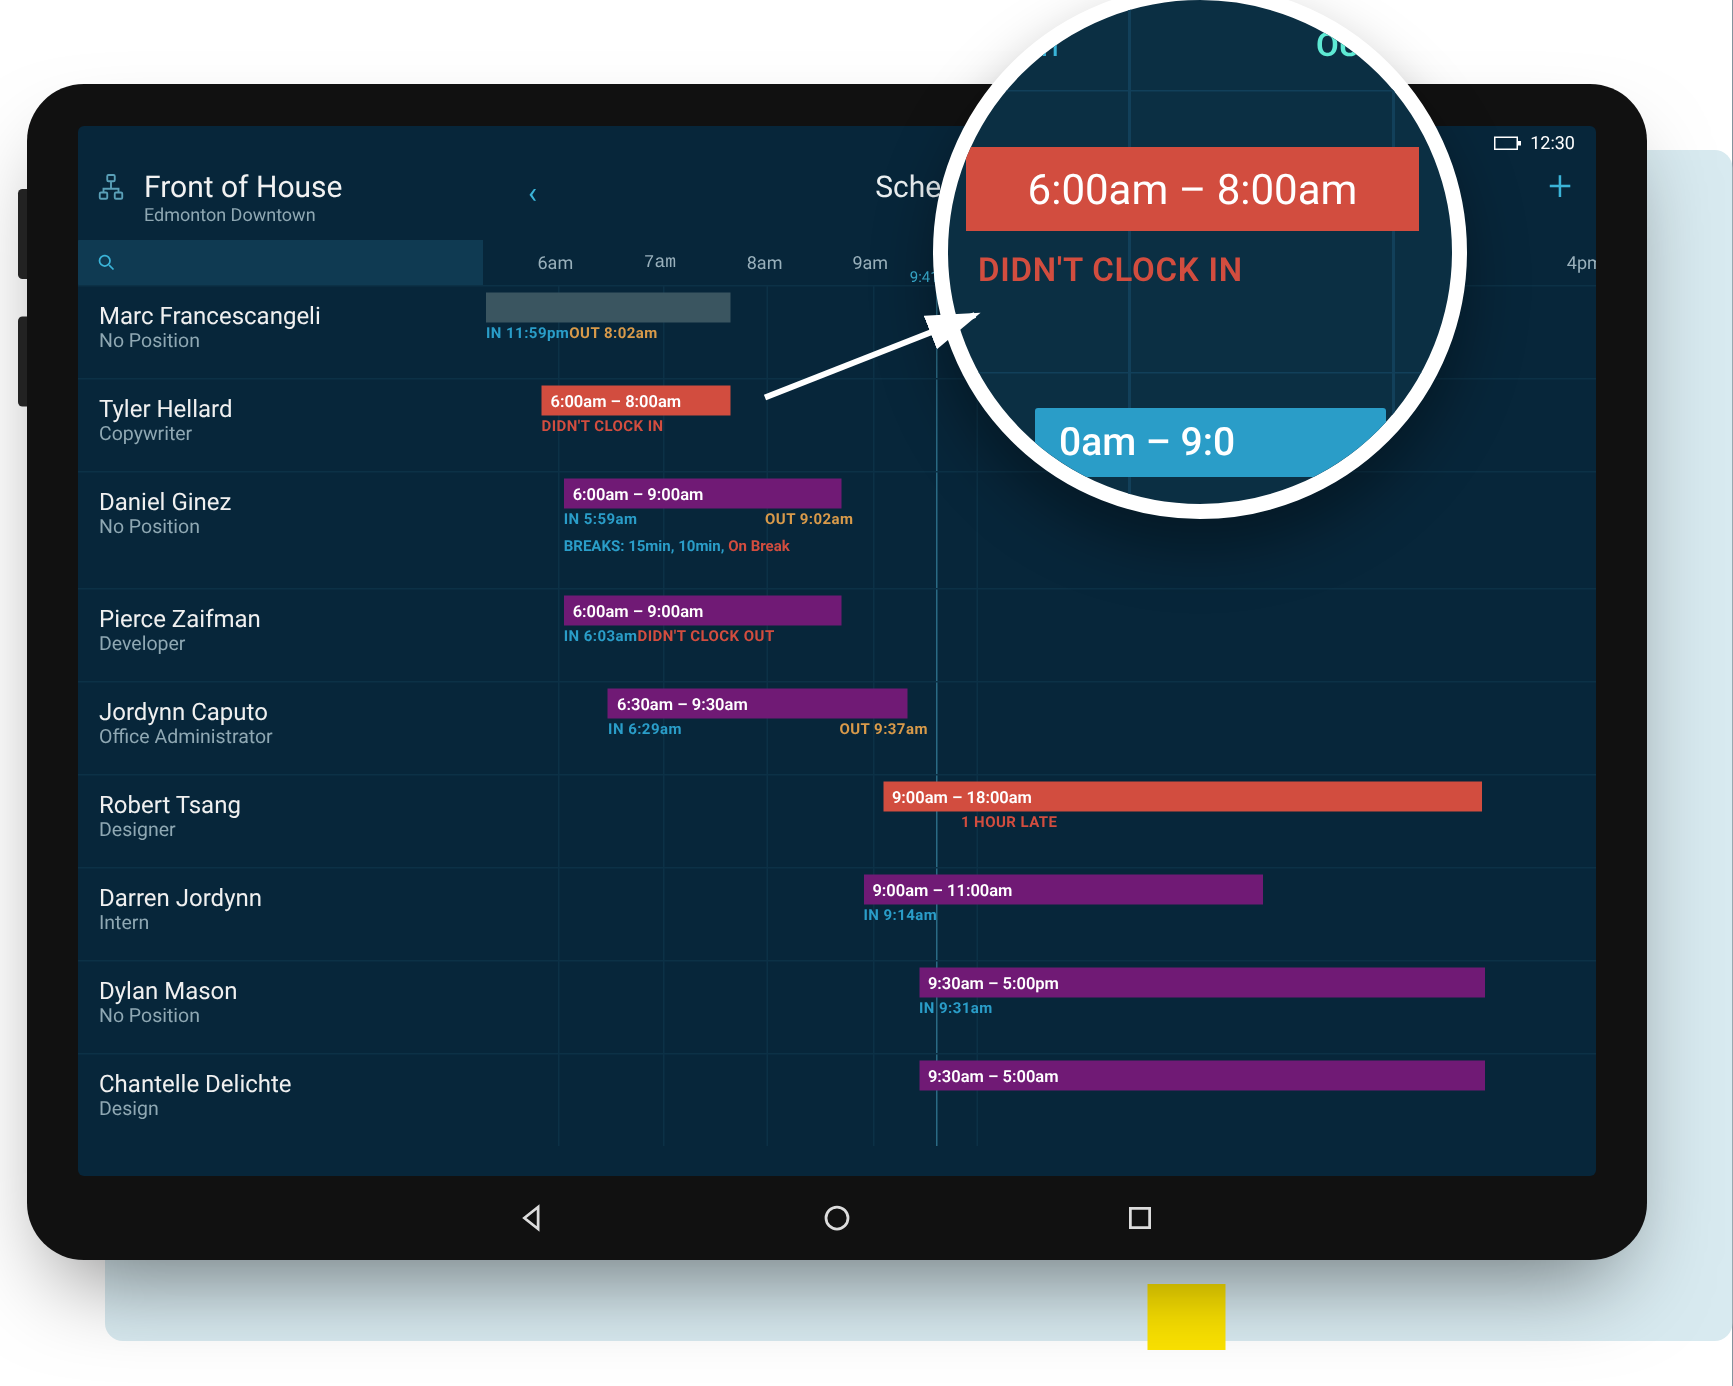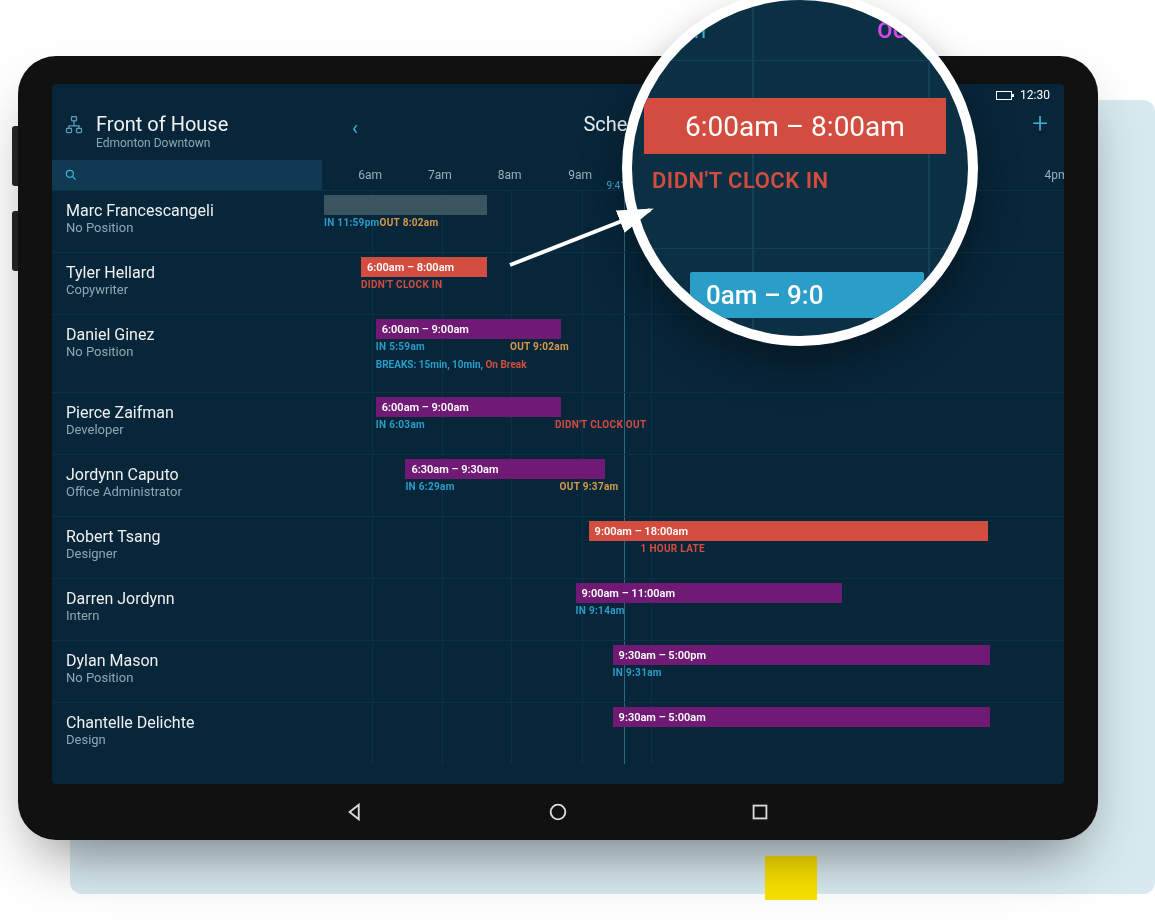--- a/index.html
+++ b/index.html
@@ -106,21 +106,21 @@
   .softkeys span{color:#dcdcdc;display:inline-flex}
   .softkeys svg{width:22px;height:22px;fill:none;stroke:#dcdcdc;stroke-width:2}
   
   .mag{
     position:absolute;top:-10px;left:622px;width:356px;height:356px;
     border-radius:50%;background:#0b2f43;border:10px solid #fff;
     box-shadow:0 20px 40px rgba(0,0,0,.35);overflow:hidden;color:#fff;
   }
   .mag-inner{position:absolute;inset:0}
   .mag-top{position:absolute;top:18px;width:100%;padding:0 30px;display:flex;justify-content:space-between;font-size:22px}
-  .mag-top .out{color:#d946ef;font-weight:600}
+  .mag-top .out{color:#5eead4;font-weight:600}
   .mag-v{position:absolute;top:0;bottom:0;width:2px;background:#12405a}
   .mag-hr{position:absolute;left:0;right:0;height:1px;background:#12405a}
   .mag-bar{position:absolute;background:#d24d3f;color:#fff;font-size:28px;font-weight:400;display:flex;align-items:center;justify-content:center;height:56px}
   .mag-warn{position:absolute;color:#d24d3f;font-size:22px;font-weight:600;letter-spacing:.5px}
   .mag-bar2{position:absolute;background:#2a9dc8;color:#fff;font-size:26px;height:46px;display:flex;align-items:center;padding-left:16px;font-weight:500}
   .arrow{position:absolute;top:200px;left:500px;width:180px;height:80px}
   .arrow svg{overflow:visible}
 </style>
 </head>
 <body>
@@ -161,21 +161,21 @@
 
     <div class="searchrow">
       <div class="searchbar">
         <svg viewBox="0 0 24 24">
             <circle cx="10" cy="10" r="6"></circle>
             <path d="M15 15l5 5"></path>
           </svg>
       </div>
       <div class="timehdr" id="timehdr">
           <span class="hr" style="left: 6.5%;">6am</span>
-          <span class="hr" style="left: 15.9%;">7am</span>
+          <span class="hr" style="left: 15.9%; font-family: Liberation Mono, monospace;">7am</span>
           <span class="hr" style="left: 25.3%;">8am</span>
           <span class="hr" style="left: 34.8%;">9am</span>
           <span class="hr" style="left: 44.2%;">10am</span>
           <span class="hr" style="left: 99%;">4pm</span>
           <span class="nowlabel" style="left: 40.6%; top: 20px;">9:41am</span>
         </div>
     </div>
 
     <div class="grid">
       <div class="names" id="names">
@@ -231,21 +231,21 @@
             <div class="bar red" style="left: 5%; width: 17%; top: 4px;">6:00am – 8:00am</div>
             <div class="subline" style="left: 5%;"><span class="warn" style="margin-left:0px">DIDN'T CLOCK IN</span></div>
           </div>
           <div class="row" style="position: relative; height: 78px;">
             <div class="bar blue" style="left: 7%; width: 25%; top: 4px;">6:00am – 9:00am</div>
             <div class="subline" style="left: 7%;"><span class="in">IN 5:59am</span><span class="out" style="margin-left:85px">OUT 9:02am</span></div>
             <div class="breaks" style="position: absolute; top: 44px; left: 7%;">BREAKS: <span>15min,</span> <span>10min,</span> <span class="onb">On Break</span></div>
           </div>
           <div class="row" style="position: relative;">
             <div class="bar blue" style="left: 7%; width: 25%; top: 4px;">6:00am – 9:00am</div>
-            <div class="subline" style="left: 7%;"><span class="in">IN 6:03am</span><span class="warn" style="margin-left:130px">DIDN'T CLOCK OUT</span></div>
+            <div class="subline" style="left: 7%;"><span class="in">IN 6:03am</span><span class="warn" style="">DIDN'T CLOCK OUT</span></div>
           </div>
           <div class="row" style="position: relative;">
             <div class="bar blue" style="left: 11%; width: 27%; top: 4px;">6:30am – 9:30am</div>
             <div class="subline" style="left: 11%;"><span class="in">IN 6:29am</span><span class="out" style="margin-left:105px">OUT 9:37am</span></div>
           </div>
           <div class="row" style="position: relative;">
             <div class="bar red" style="left: 34%; width: 54%; top: 4px; margin-left: 13px;">9:00am – 18:00am</div>
             <div class="subline" style="left: 34%;"><span class="warn" style="margin-left:65px">1 HOUR LATE</span></div>
           </div>
           <div class="row" style="position: relative;">

